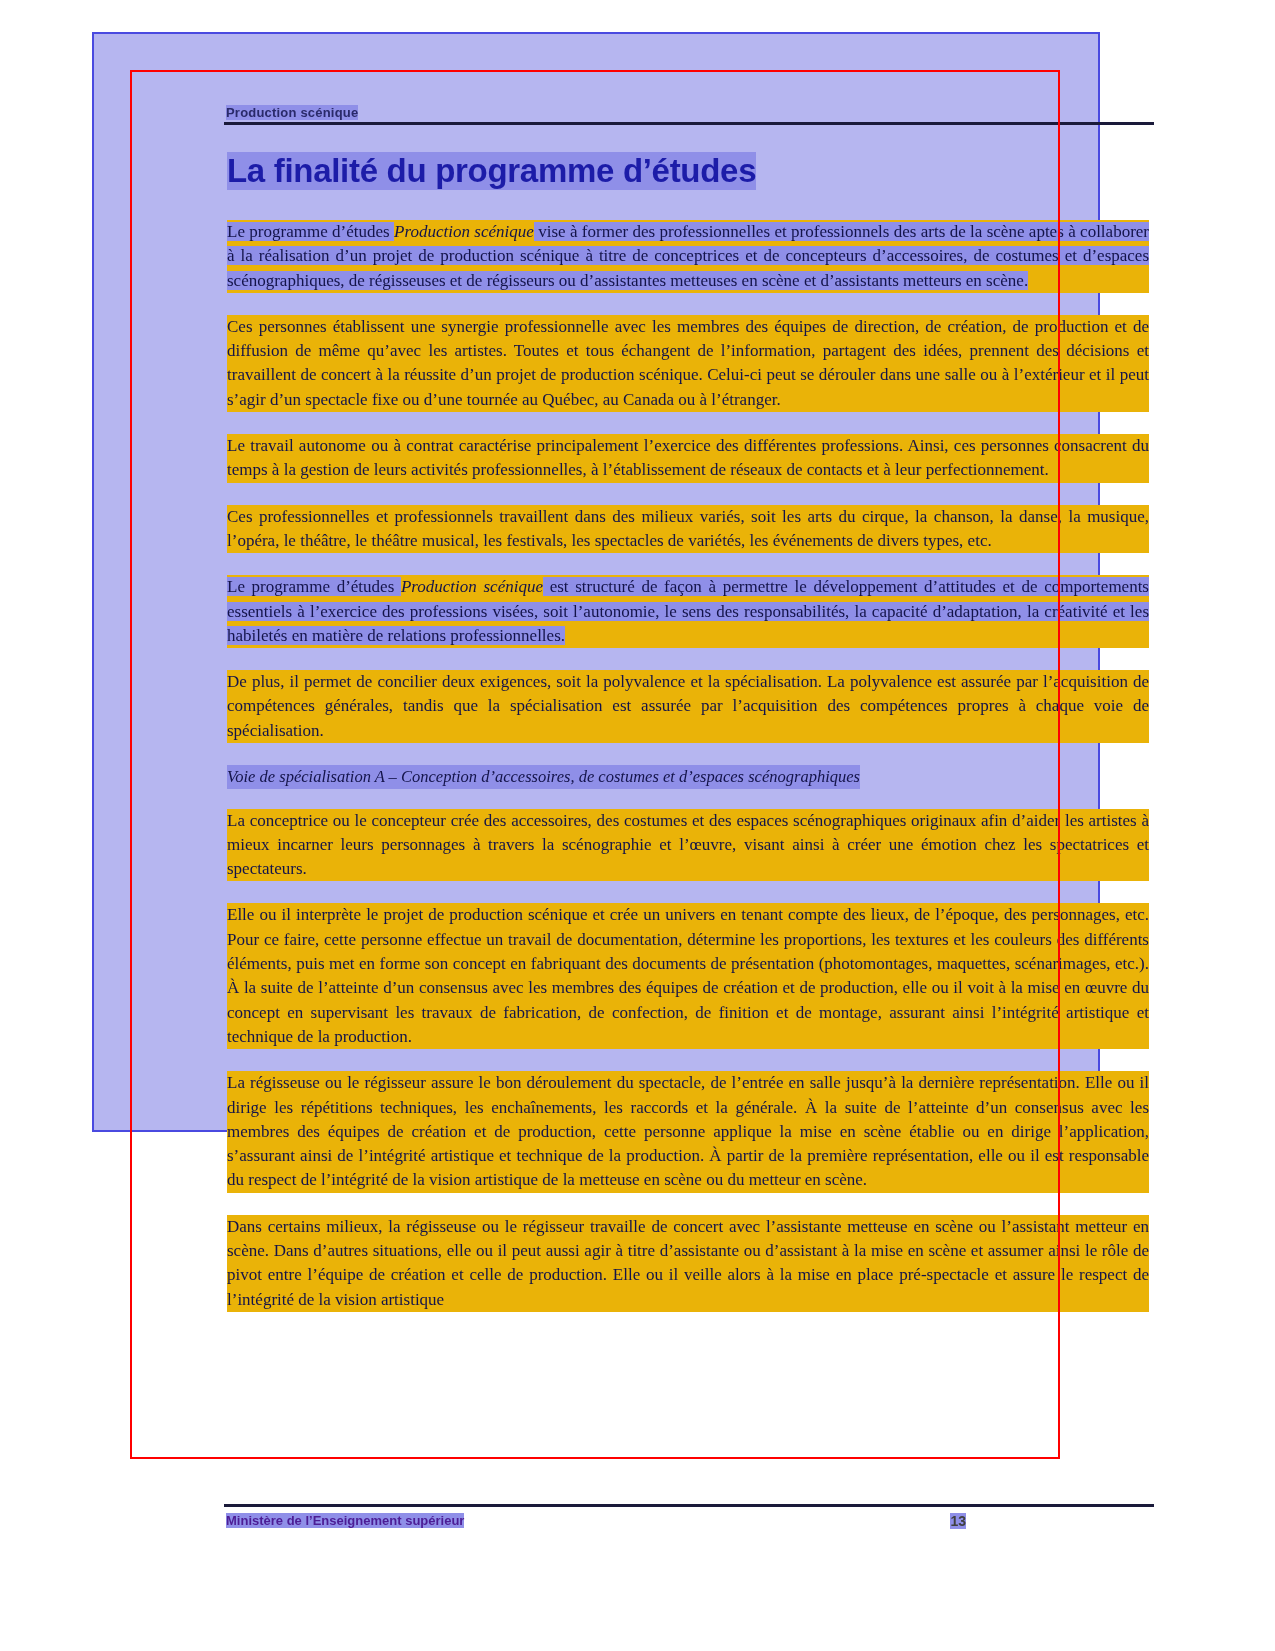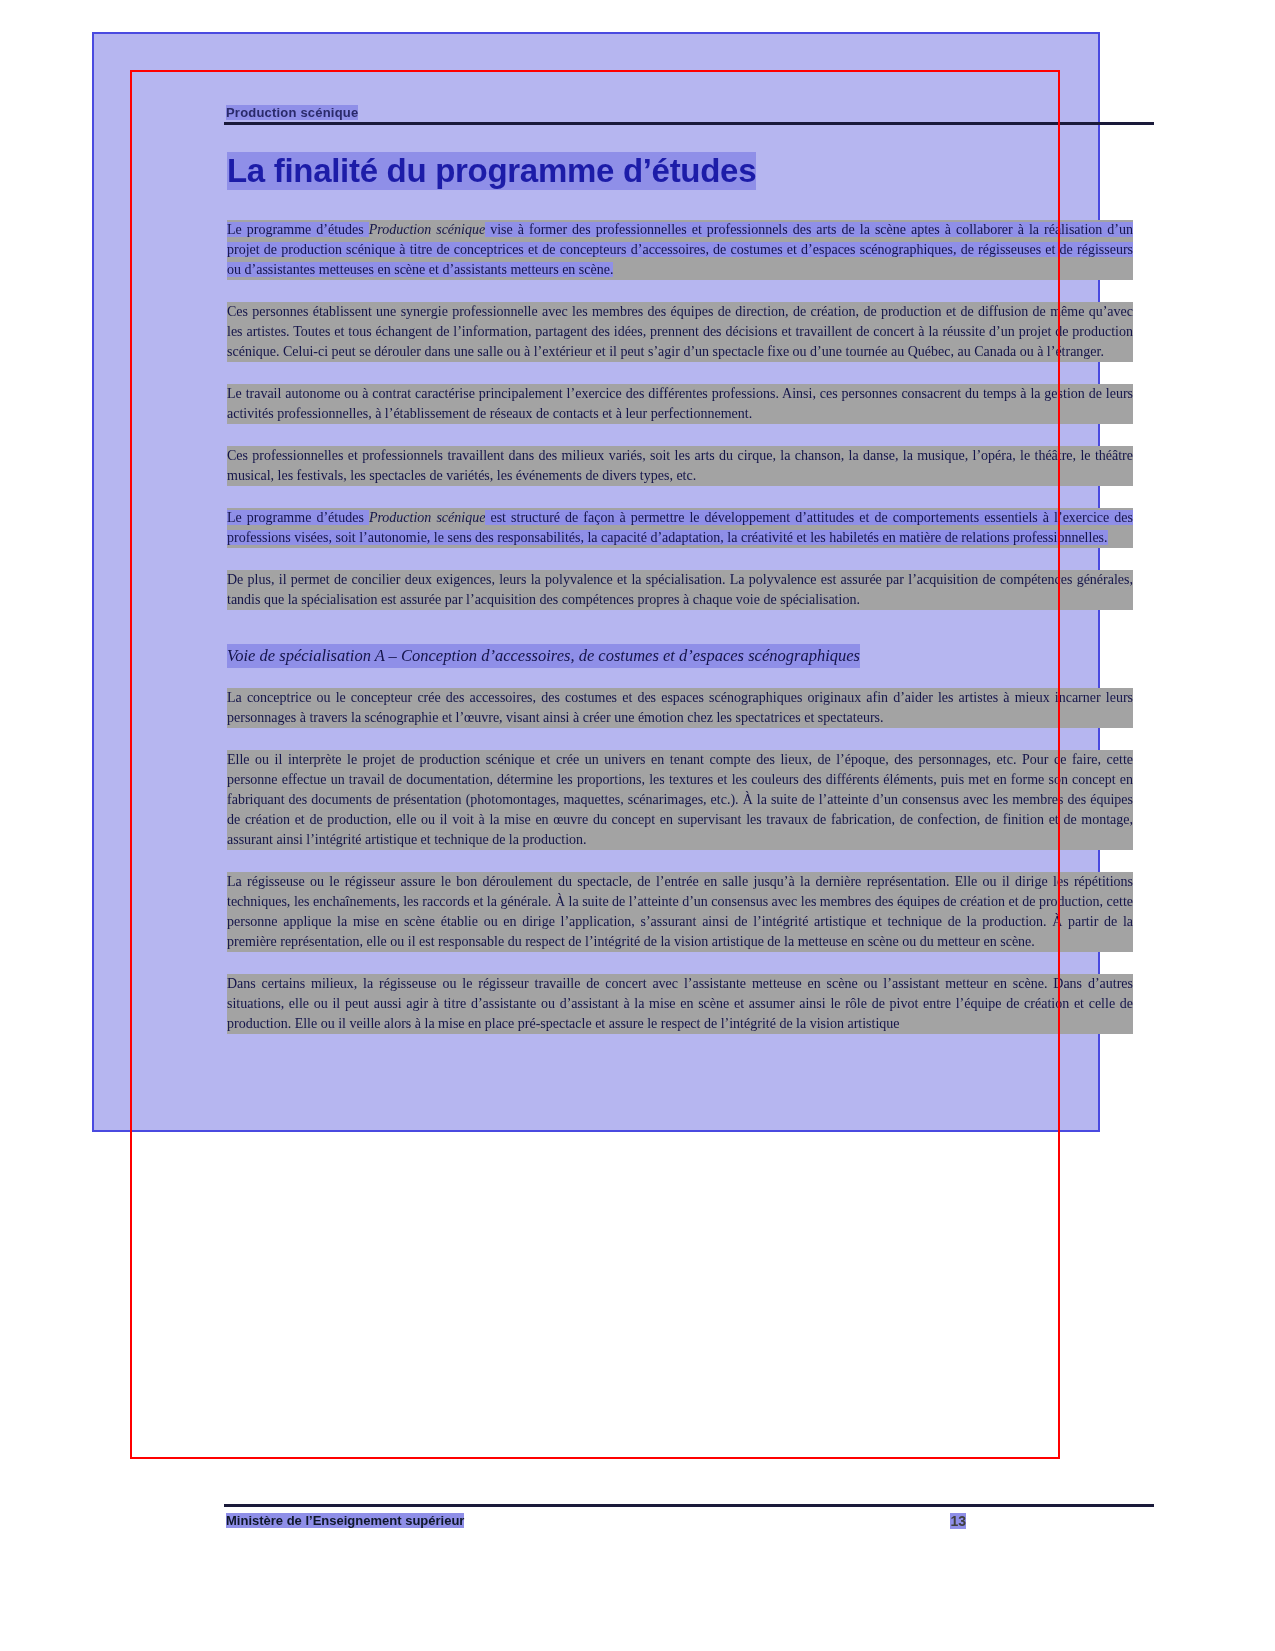--- a/index.html
+++ b/index.html
@@ -71,21 +71,21 @@
     letter-spacing: 0.2px;
     z-index: 31;
     font-family: "Liberation Sans", sans-serif;
   }
   .footer-left {
     position: absolute;
     left: 132px;
     top: 1479px;
     font-size: 13px;
     font-weight: bold;
-    color: #0f172a;
+    color: #4c1d95;
     background: #8f8fe8;
     z-index: 31;
     font-family: "Liberation Sans", sans-serif;
   }
   .footer-right {
     position: absolute;
     right: 132px;
     top: 1479px;
     font-size: 14px;
     font-weight: bold;
@@ -105,30 +105,30 @@
     font-size: 33px;
     font-weight: bold;
     color: #1c1ca8;
     background: #8f8fe8;
     display: inline-block;
     line-height: 1.15;
     font-family: "Liberation Sans", sans-serif;
     letter-spacing: -0.3px;
   }
   p.body {
-    margin: 0 16px 22px 0;
-    font-size: 14px;
+    margin: 0 0 22px 0;
+    font-size: 17px;
     line-height: 1.43;
     color: #14144a;
     text-align: justify;
-    background: #a3a3a3;
+    background: #eab308;
     font-family: "Liberation Serif", serif;
   }
   p.subhead {
-    margin: 12px 0 20px 0;
+    margin: 0 0 20px 0;
     font-size: 16.5px;
     line-height: 1.43;
     color: #14144a;
     font-style: italic;
     background: #8f8fe8;
     display: inline-block;
     font-family: "Liberation Serif", serif;
   }
   em.it { font-style: italic; }
   .hl { background: #8f8fe8; }
@@ -150,21 +150,21 @@
       <p class="body"><span class="hl">Le programme d’études </span><em class="it">Production scénique</em><span class="hl"> vise à former des professionnelles et professionnels des arts de la scène aptes à collaborer à la réalisation d’un projet de production scénique à titre de conceptrices et de concepteurs d’accessoires, de costumes et d’espaces scénographiques, de régisseuses et de régisseurs ou d’assistantes metteuses en scène et d’assistants metteurs en scène.</span></p>
 
       <p class="body">Ces personnes établissent une synergie professionnelle avec les membres des équipes de direction, de création, de production et de diffusion de même qu’avec les artistes. Toutes et tous échangent de l’information, partagent des idées, prennent des décisions et travaillent de concert à la réussite d’un projet de production scénique. Celui-ci peut se dérouler dans une salle ou à l’extérieur et il peut s’agir d’un spectacle fixe ou d’une tournée au Québec, au Canada ou à l’étranger.</p>
 
       <p class="body">Le travail autonome ou à contrat caractérise principalement l’exercice des différentes professions. Ainsi, ces personnes consacrent du temps à la gestion de leurs activités professionnelles, à l’établissement de réseaux de contacts et à leur perfectionnement.</p>
 
       <p class="body">Ces professionnelles et professionnels travaillent dans des milieux variés, soit les arts du cirque, la chanson, la danse, la musique, l’opéra, le théâtre, le théâtre musical, les festivals, les spectacles de variétés, les événements de divers types, etc.</p>
 
       <p class="body"><span class="hl">Le programme d’études </span><em class="it">Production scénique</em><span class="hl"> est structuré de façon à permettre le développement d’attitudes et de comportements essentiels à l’exercice des professions visées, soit l’autonomie, le sens des responsabilités, la capacité d’adaptation, la créativité et les habiletés en matière de relations professionnelles.</span></p>
 
-      <p class="body">De plus, il permet de concilier deux exigences, leurs la polyvalence et la spécialisation. La polyvalence est assurée par l’acquisition de compétences générales, tandis que la spécialisation est assurée par l’acquisition des compétences propres à chaque voie de spécialisation.</p>
+      <p class="body">De plus, il permet de concilier deux exigences, soit la polyvalence et la spécialisation. La polyvalence est assurée par l’acquisition de compétences générales, tandis que la spécialisation est assurée par l’acquisition des compétences propres à chaque voie de spécialisation.</p>
 
       <p class="subhead">Voie de spécialisation A – Conception d’accessoires, de costumes et d’espaces scénographiques</p>
 
       <p class="body">La conceptrice ou le concepteur crée des accessoires, des costumes et des espaces scénographiques originaux afin d’aider les artistes à mieux incarner leurs personnages à travers la scénographie et l’œuvre, visant ainsi à créer une émotion chez les spectatrices et spectateurs.</p>
 
       <p class="body">Elle ou il interprète le projet de production scénique et crée un univers en tenant compte des lieux, de l’époque, des personnages, etc. Pour ce faire, cette personne effectue un travail de documentation, détermine les proportions, les textures et les couleurs des différents éléments, puis met en forme son concept en fabriquant des documents de présentation (photomontages, maquettes, scénarimages, etc.). À la suite de l’atteinte d’un consensus avec les membres des équipes de création et de production, elle ou il voit à la mise en œuvre du concept en supervisant les travaux de fabrication, de confection, de finition et de montage, assurant ainsi l’intégrité artistique et technique de la production.</p>
 
 
       <p class="body">La régisseuse ou le régisseur assure le bon déroulement du spectacle, de l’entrée en salle jusqu’à la dernière représentation. Elle ou il dirige les répétitions techniques, les enchaînements, les raccords et la générale. À la suite de l’atteinte d’un consensus avec les membres des équipes de création et de production, cette personne applique la mise en scène établie ou en dirige l’application, s’assurant ainsi de l’intégrité artistique et technique de la production. À partir de la première représentation, elle ou il est responsable du respect de l’intégrité de la vision artistique de la metteuse en scène ou du metteur en scène.</p>
 

